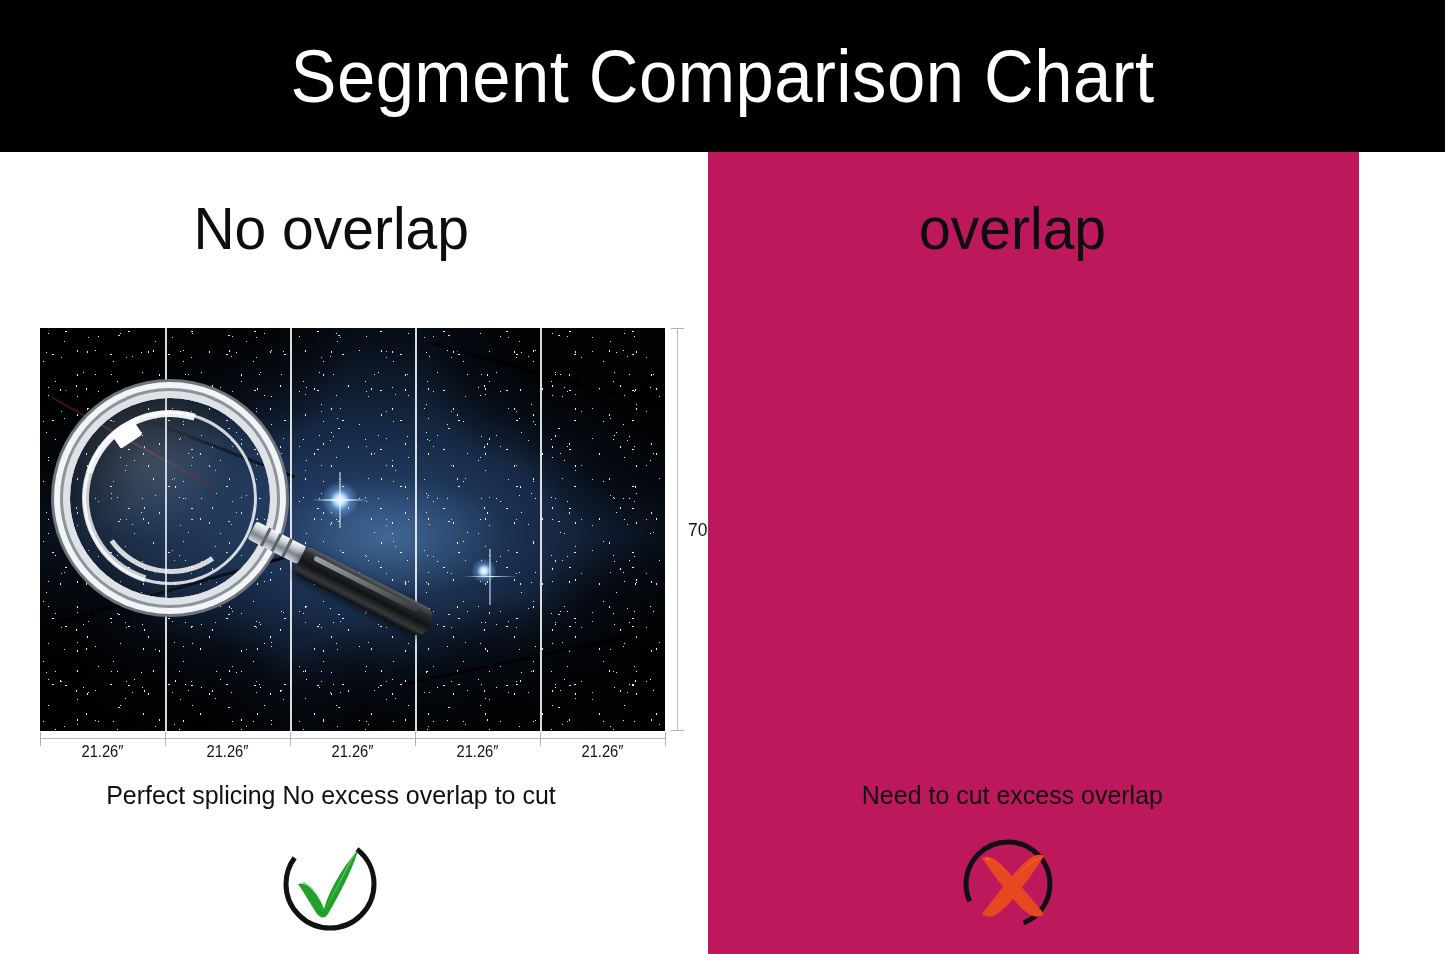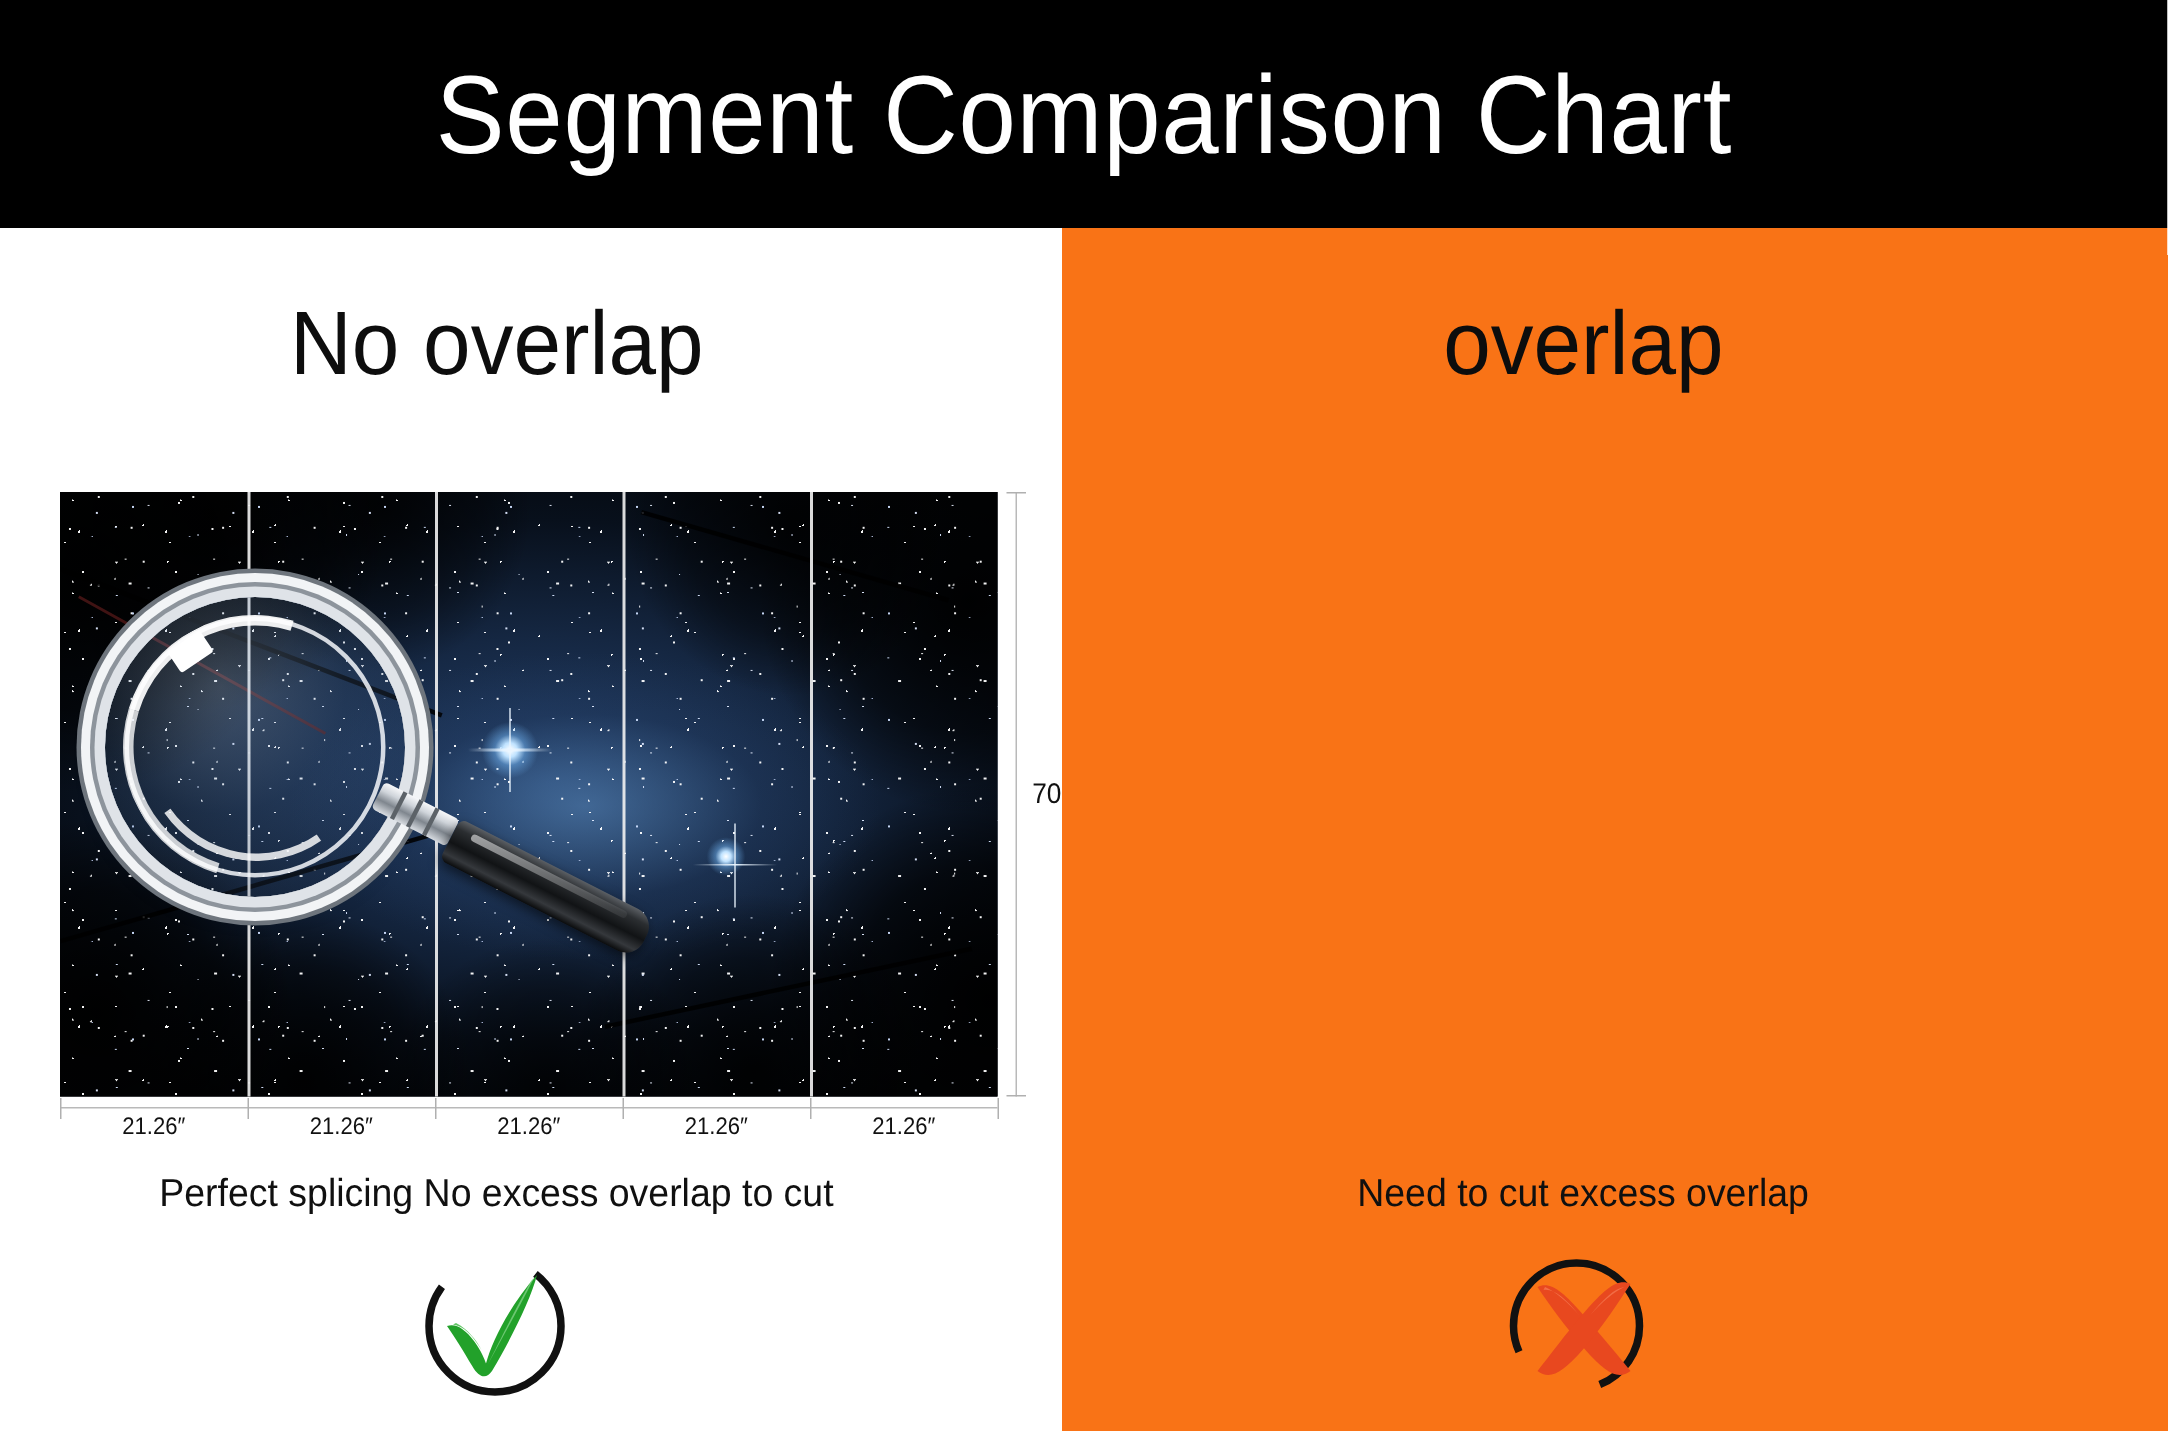--- a/index.html
+++ b/index.html
@@ -27,21 +27,21 @@
     white-space:nowrap;
   }
 
   
   #panels{
     position:absolute;left:0;top:152px;width:1445px;height:802px;
     display:flex;
   }
   .panel{position:relative;height:802px;}
   #panel-left{width:708px;background:#ffffff;}
-  #panel-right{width:737px;background:#f97316;}
+  #panel-right{width:651px;background:#be185d;}
 
   .panel-heading{
     position:absolute;top:42px;left:0;width:100%;
     text-align:center;
     font-size:60px;color:#0d0d0d;font-weight:400;
     transform:scaleX(0.95);
     white-space:nowrap;
   }
   #panel-left .panel-heading{padding-right:48px;box-sizing:border-box;}
   #panel-right .panel-heading{padding-right:44px;box-sizing:border-box;}

